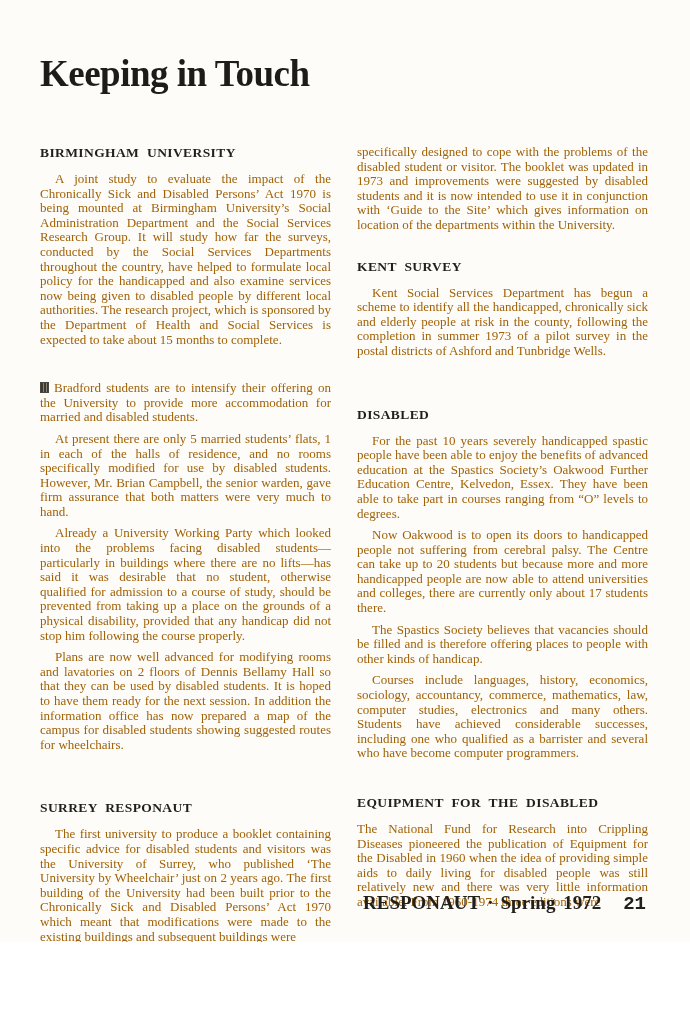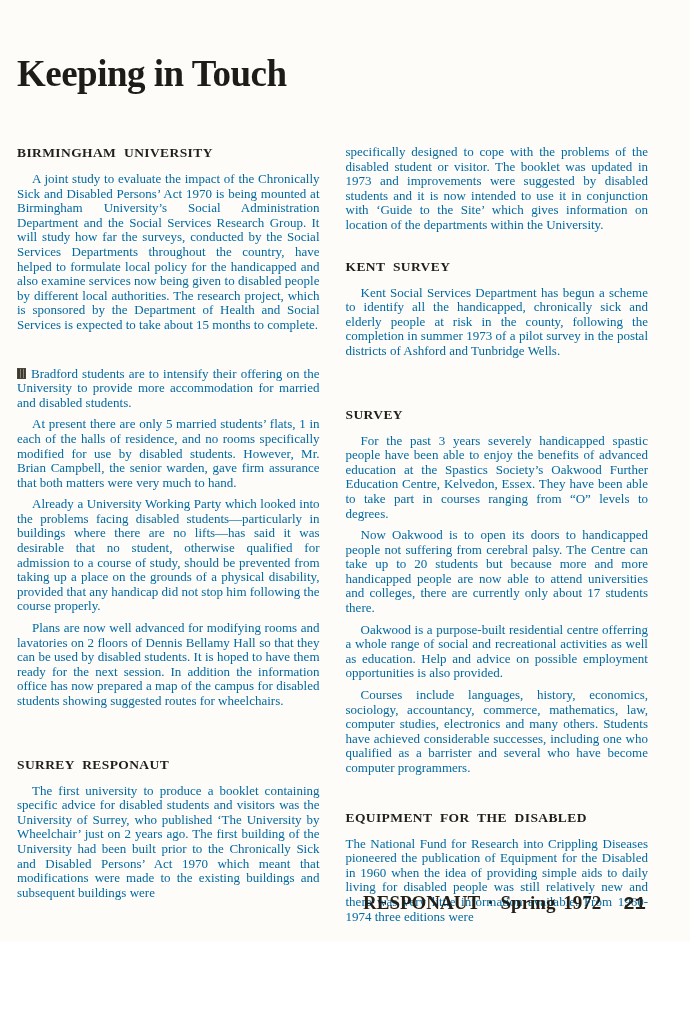--- a/index.html
+++ b/index.html
@@ -1,40 +1,40 @@
 <!DOCTYPE html>
 <html><head>
 <meta charset="utf-8">
 <style>
   html,body { margin:0; padding:0; background:#ffffff; }
   .page {
     width:690px; height:942px; box-sizing:border-box; position:relative;
     background:#fdfcf9;
-    padding:52px 42px 0 17px;
+    padding:52px 42px 0 40px;
     font-family:"Liberation Serif","DejaVu Serif",serif;
     color:#2e2b27;
     overflow:hidden;
   }
   .title {
     font-size:37px; font-weight:700; color:#1e1c19;
     margin:0 0 50px 0; letter-spacing:-0.5px;
   }
   .columns { display:flex; gap:26px; }
   .col { flex:1; min-width:0; }
   .section h2 {
     font-size:13.5px; font-weight:700; color:#221f1b;
     margin:0 0 11px 0; letter-spacing:0.4px; word-spacing:4px;
   }
   .section { margin-top:0; }
   .mt-sm { margin-top:26px; }
   .mt-md { margin-top:34px; }
   .mt-lg { margin-top:48px; }
   p.body-par {
     font-size:13px; line-height:14.6px; text-align:justify;
-    margin:0 0 7px 0; color:#0369a1;
+    margin:0 0 7px 0; color:#a16207;
   }
   p.indent { text-indent:15px; }
   .pmark {
     display:inline-block; width:9px; height:11px; margin-right:5px;
     vertical-align:-1px;
     background:repeating-linear-gradient(90deg,#3c3930 0 2px,#8a8578 2px 3px);
     border:1px solid #4a463c;
     box-sizing:border-box;
   }
   .footer {
@@ -81,24 +81,24 @@
       <div class="section">
         <p class="body-par">specifically designed to cope with the problems of the disabled student or visitor.  The booklet was updated in 1973 and improvements were suggested by disabled students and it is now intended to use it in conjunction with ‘Guide to the Site’ which gives information on location of the departments within the University.</p>
       </div>
 
       <div class="section mt-sm">
         <h2>KENT SURVEY</h2>
         <p class="body-par indent">Kent Social Services Department has begun a scheme to identify all the handicapped, chronically sick and elderly people at risk in the county, following the completion in summer 1973 of a pilot survey in the postal districts of Ashford and Tunbridge Wells.</p>
       </div>
 
       <div class="section mt-lg">
-        <h2>SURVEY</h2>
-        <p class="body-par indent">For the past 3 years severely handicapped spastic people have been able to enjoy the benefits of advanced education at the Spastics Society’s Oakwood Further Education Centre, Kelvedon, Essex.  They have been able to take part in courses ranging from “O” levels to degrees.</p>
+        <h2>DISABLED</h2>
+        <p class="body-par indent">For the past 10 years severely handicapped spastic people have been able to enjoy the benefits of advanced education at the Spastics Society’s Oakwood Further Education Centre, Kelvedon, Essex.  They have been able to take part in courses ranging from “O” levels to degrees.</p>
         <p class="body-par indent">Now Oakwood is to open its doors to handicapped people not suffering from cerebral palsy.  The Centre can take up to 20 students but because more and more handicapped people are now able to attend universities and colleges, there are currently only about 17 students there.</p>
-        <p class="body-par indent">Oakwood is a purpose-built residential centre offerring a whole range of social and recreational activities as well as education.  Help and advice on possible employment opportunities is also provided.</p>
+        <p class="body-par indent">The Spastics Society believes that vacancies should be filled and is therefore offering places to people with other kinds of handicap.</p>
         <p class="body-par indent">Courses include languages, history, economics, sociology, accountancy, commerce, mathematics, law, computer studies, electronics and many others. Students have achieved considerable successes, including one who qualified as a barrister and several who have become computer programmers.</p>
       </div>
 
       <div class="section mt-md">
         <h2>EQUIPMENT FOR THE DISABLED</h2>
         <p class="body-par">The National Fund for Research into Crippling Diseases pioneered the publication of Equipment for the Disabled in 1960 when the idea of providing simple aids to daily living for disabled people was still relatively new and there was very little information available. From 1960-1974 three editions were</p>
       </div>
 
     </div>
   </div>

